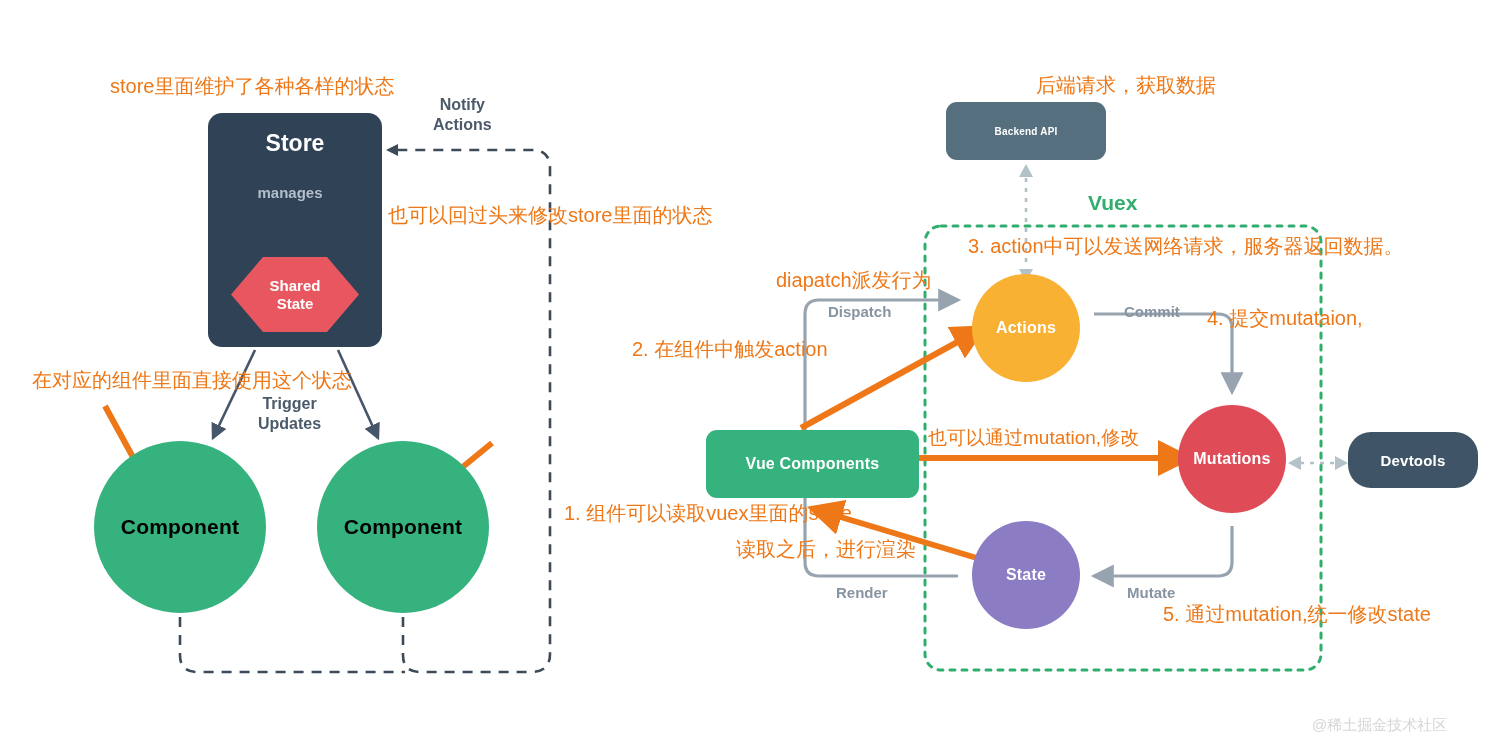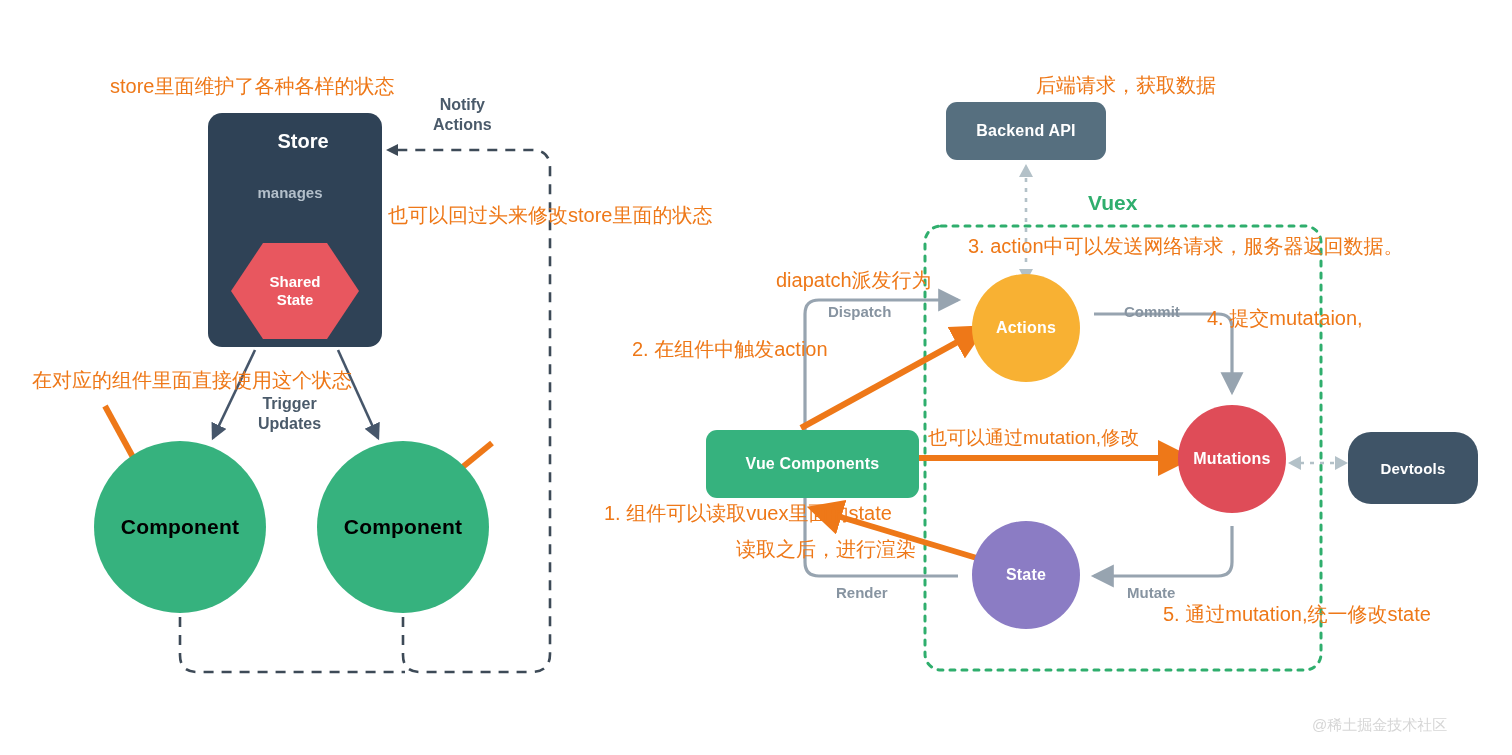--- a/index.html
+++ b/index.html
@@ -41,37 +41,36 @@
     background: #2f4256;
     border-radius: 14px;
     display: block;
   }
   .store-title {
     position: absolute;
     left: 208px; top: 130px;
     width: 174px;
     text-align: center;
     color: #ffffff;
-    font-size: 20px;
-    font-weight: bold;
-    padding-left: 8px;
+    font-size: 23px;
+    font-weight: bold;
   }
   .store-manages {
     position: absolute;
     left: 208px; top: 184px;
     width: 164px;
     text-align: center;
     color: #b3bfca;
     font-size: 15px;
     font-weight: bold;
   }
   .hexagon {
     position: absolute;
-    left: 231px; top: 243px;
-    width: 128px; height: 96px;
+    left: 231px; top: 257px;
+    width: 128px; height: 75px;
     background: #e8575f;
     clip-path: polygon(25% 0%, 75% 0%, 100% 50%, 75% 100%, 25% 100%, 0% 50%);
     display: flex;
     align-items: center;
     justify-content: center;
   }
   .hexagon span {
     color: #ffffff;
     font-size: 15px;
     font-weight: bold;
@@ -115,26 +114,26 @@
     font-weight: normal;
     text-align: center;
   }
   .ann-sm { font-size: 19px; }
 
   .api-box {
     left: 946px; top: 102px;
     width: 160px; height: 58px;
     background: #566f7f;
     border-radius: 11px;
-    font-size: 16px;
+    font-size: 10px;
     font-weight: bold;
   }
   .devtools-box {
     left: 1348px; top: 432px;
-    width: 130px; height: 72px;
+    width: 130px; height: 56px;
     background: #3f5467;
     border-radius: 23px;
     font-size: 15px;
     font-weight: bold;
   }
   .vue-comp-box {
     left: 706px; top: 430px;
     width: 213px; height: 68px;
     background: #36b27e;
     border-radius: 11px;
@@ -323,21 +322,21 @@
   <div class="ann" style="left:1207px; top:305px;">4. 提交mutataion,</div>
 
   <div class="ann ann-sm" style="left:928px; top:426px;">也可以通过mutation,修改</div>
 
   <div class="node vue-comp-box">Vue Components</div>
 
   <div class="node circ mutations-circ">Mutations</div>
 
   <div class="node devtools-box">Devtools</div>
 
-  <div class="ann" style="left:604px; top:500px;">1. 组件可以读取vuex里面的state</div>
+  <div class="ann" style="left:564px; top:500px;">1. 组件可以读取vuex里面的state</div>
   <div class="ann" style="left:736px; top:536px;">读取之后，进行渲染</div>
 
   <div class="gray-lbl" style="left:836px; top:584px;">Render</div>
 
   <div class="node circ state-circ">State</div>
 
   <div class="gray-lbl" style="left:1127px; top:584px;">Mutate</div>
 
   <div class="ann" style="left:1163px; top:601px;">5. 通过mutation,统一修改state</div>
 

